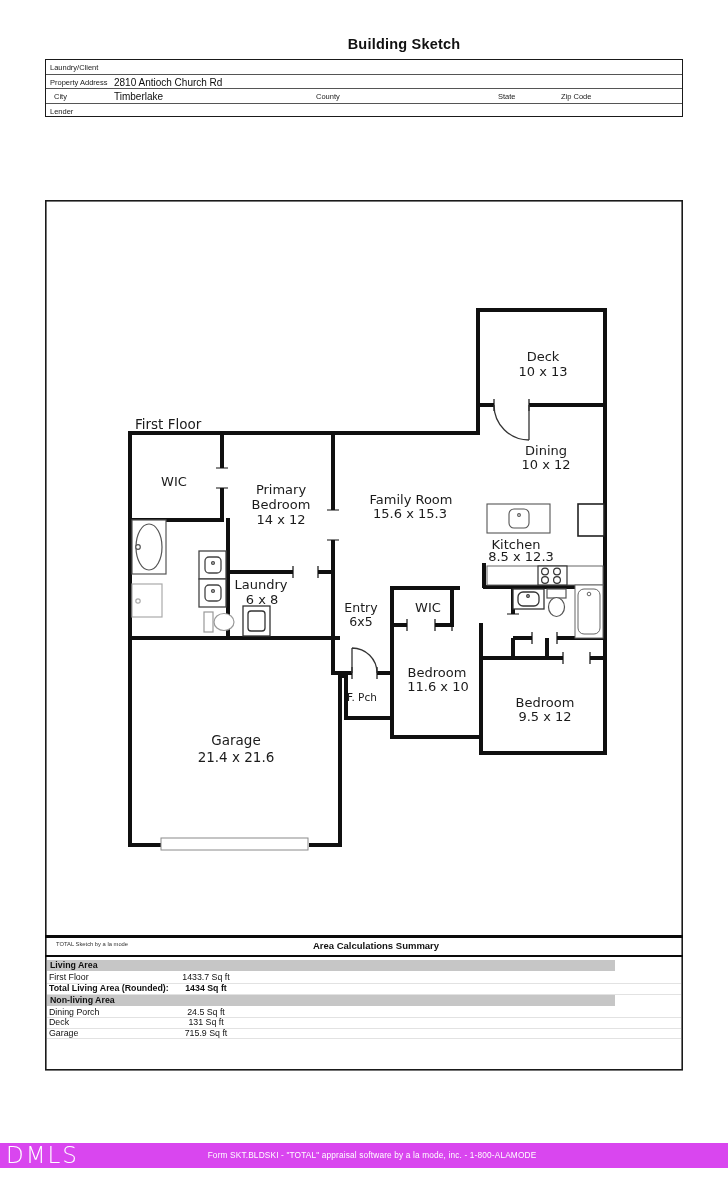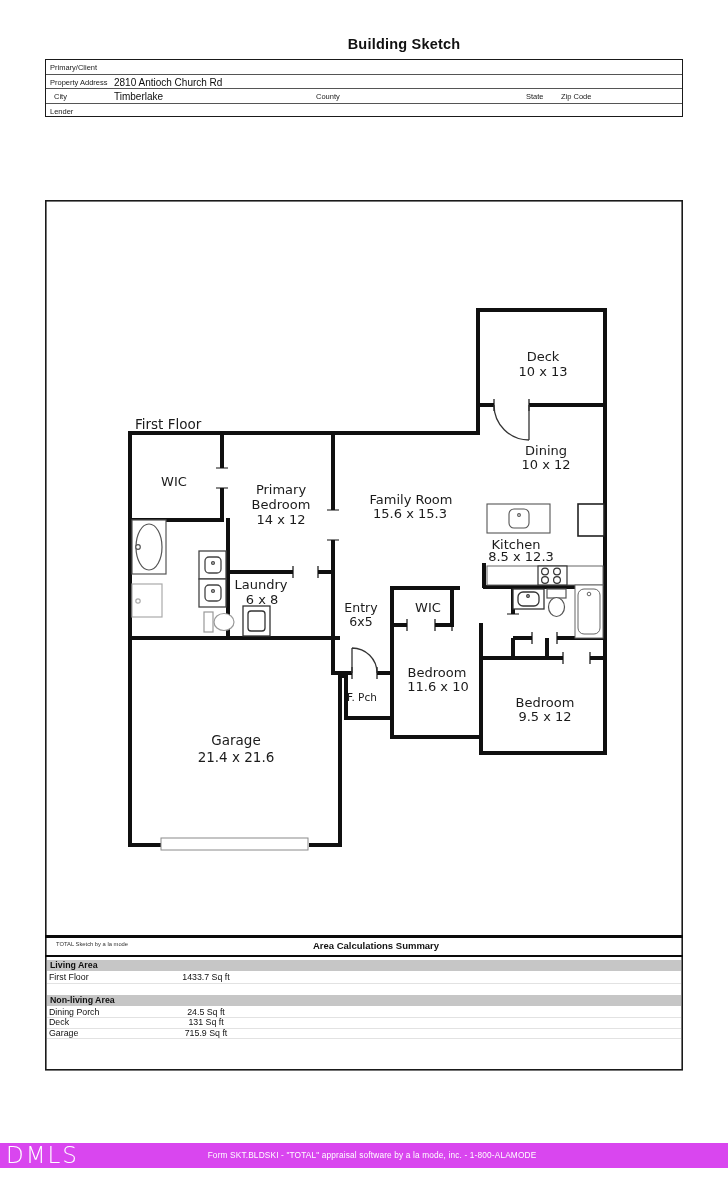--- a/index.html
+++ b/index.html
@@ -9,21 +9,21 @@
   .doc-title{top:36px;left:0;width:728px;text-align:center;font-size:14.5px;font-weight:bold;
              letter-spacing:.2px;padding-left:40px;}
   .hdr-box{left:45px;top:59px;width:636px;height:56px;border:1.6px solid #1a1a1a;}
   .hdr-line{left:0;width:100%;height:1px;background:#555;}
   .hdr-label{font-size:7.5px;color:#222;white-space:nowrap;}
   .hdr-value{font-size:10px;color:#0d0d0d;white-space:nowrap;}
   .sketch-svg{left:0;top:0;}
   .sum-line{left:45px;width:638px;height:2.5px;background:#0a0a0a;}
   .watermark{left:56px;top:941px;font-size:5.8px;color:#333;}
   .sum-title{top:940px;left:12px;width:728px;text-align:center;font-size:9.5px;font-weight:bold;}
-  .sum-bar{left:47px;width:634px;height:11.5px;background:#c6c6c6;font-size:8.8px;font-weight:bold;
+  .sum-bar{left:47px;width:568px;height:11.5px;background:#c6c6c6;font-size:8.8px;font-weight:bold;
            line-height:11.5px;padding-left:3px;box-sizing:border-box;}
   .sum-row{left:47px;width:634px;height:10.8px;border-bottom:1px solid #e2e2e2;font-size:8.8px;
            line-height:10.5px;}
   .sum-label{position:absolute;left:2px;top:0;}
   .sum-value{position:absolute;left:0;width:318px;top:0;text-align:center;}
   .bold{font-weight:bold;}
   .footer-bar{left:0;top:1143px;width:728px;height:25px;background:#d946ef;padding-left:16px;}
   .footer-logo{position:absolute;left:6px;top:0;height:25px;line-height:25px;color:#ffffff;
                font-family:"DejaVu Sans",sans-serif;font-size:23px;letter-spacing:2px;font-weight:300;}
   .footer-text{position:absolute;left:0;top:0;width:100%;height:25px;line-height:25px;
@@ -35,27 +35,27 @@
 
 <div class="page">
 
   <div class="abs doc-title">Building Sketch</div>
 
   <div class="abs hdr-box">
     <div class="abs hdr-line" style="top:13.5px"></div>
     <div class="abs hdr-line" style="top:28px"></div>
     <div class="abs hdr-line" style="top:42.5px"></div>
 
-    <div class="abs hdr-label" style="left:4px;top:3px">Primary/Client</div>
+    <div class="abs hdr-label" style="left:4px;top:3px">Laundry/Client</div>
     <div class="abs hdr-label" style="left:4px;top:17.5px">Property Address</div>
     <div class="abs hdr-value" style="left:68px;top:17px">2810 Antioch Church Rd</div>
     <div class="abs hdr-label" style="left:8px;top:32px">City</div>
     <div class="abs hdr-value" style="left:68px;top:31px">Timberlake</div>
     <div class="abs hdr-label" style="left:270px;top:32px">County</div>
-    <div class="abs hdr-label" style="left:480px;top:32px">State</div>
+    <div class="abs hdr-label" style="left:452px;top:32px">State</div>
     <div class="abs hdr-label" style="left:515px;top:32px">Zip Code</div>
     <div class="abs hdr-label" style="left:4px;top:46.5px">Lender</div>
   </div>
 
   <svg class="abs sketch-svg" width="728" height="1200" viewBox="0 0 728 1200">
 
     <rect x="45.8" y="200.8" width="636.4" height="869" fill="none" stroke="#1a1a1a" stroke-width="1.6"></rect>
 
     <path fill="none" stroke="#101010" stroke-width="4" d="M478,435 L478,310 L605,310
              M605,308 L605,755
@@ -207,20 +207,24 @@
   <div class="abs sum-title">Area Calculations Summary</div>
   <div class="abs sum-line" style="top:954.5px"></div>
 
   <div class="abs sum-bar" style="top:959.5px">Living Area</div>
 
   <div class="abs sum-row" style="top:972px">
     <span class="sum-label">First Floor</span>
     <span class="sum-value">1433.7 Sq ft</span>
   </div>
 
+  <div class="abs sum-row bold" style="top:983px">
+    <span class="sum-label">Total Living Area (Rounded):</span>
+    <span class="sum-value">1434 Sq ft</span>
+  </div>
 
   <div class="abs sum-bar" style="top:994.5px">Non-living Area</div>
 
   <div class="abs sum-row" style="top:1006.5px">
     <span class="sum-label">Dining Porch</span>
     <span class="sum-value">24.5 Sq ft</span>
   </div>
   <div class="abs sum-row" style="top:1017px">
     <span class="sum-label">Deck</span>
     <span class="sum-value">131 Sq ft</span>

